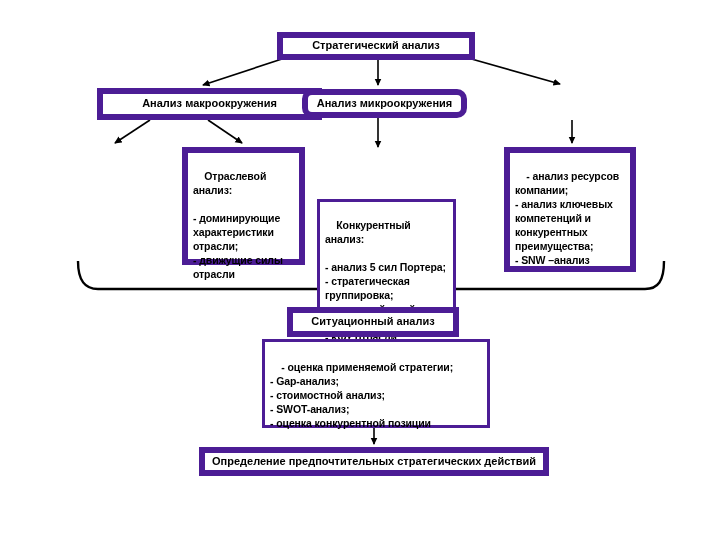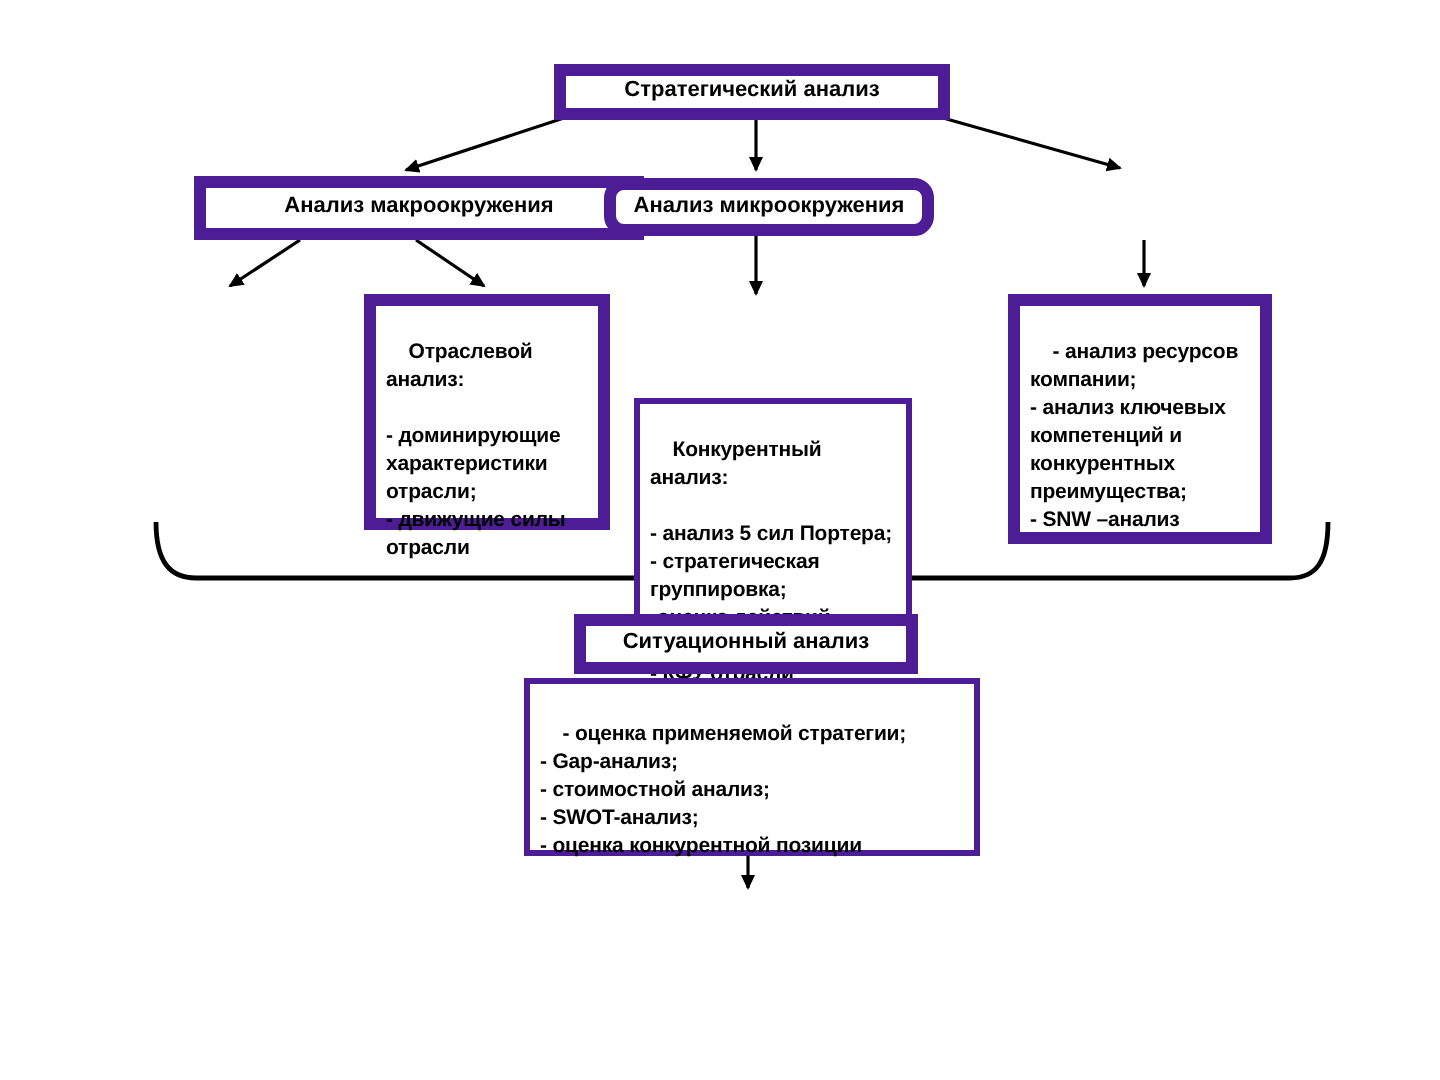--- a/index.html
+++ b/index.html
@@ -122,14 +122,17 @@
   </div>
 
   <div class="node list b3" style="left:262px; top:339px; width:228px; height:89px; padding-top:5px;">
     <span>- оценка применяемой стратегии;
 - Gap-анализ;
 - стоимостной анализ;
 - SWOT-анализ;
 - оценка конкурентной позиции</span>
   </div>
 
+  <div class="node center" style="left:199px; top:447px; width:350px; height:29px;">
+    <span>Определение предпочтительных стратегических действий</span>
+  </div>
 
 </div>
 
 </body></html>

